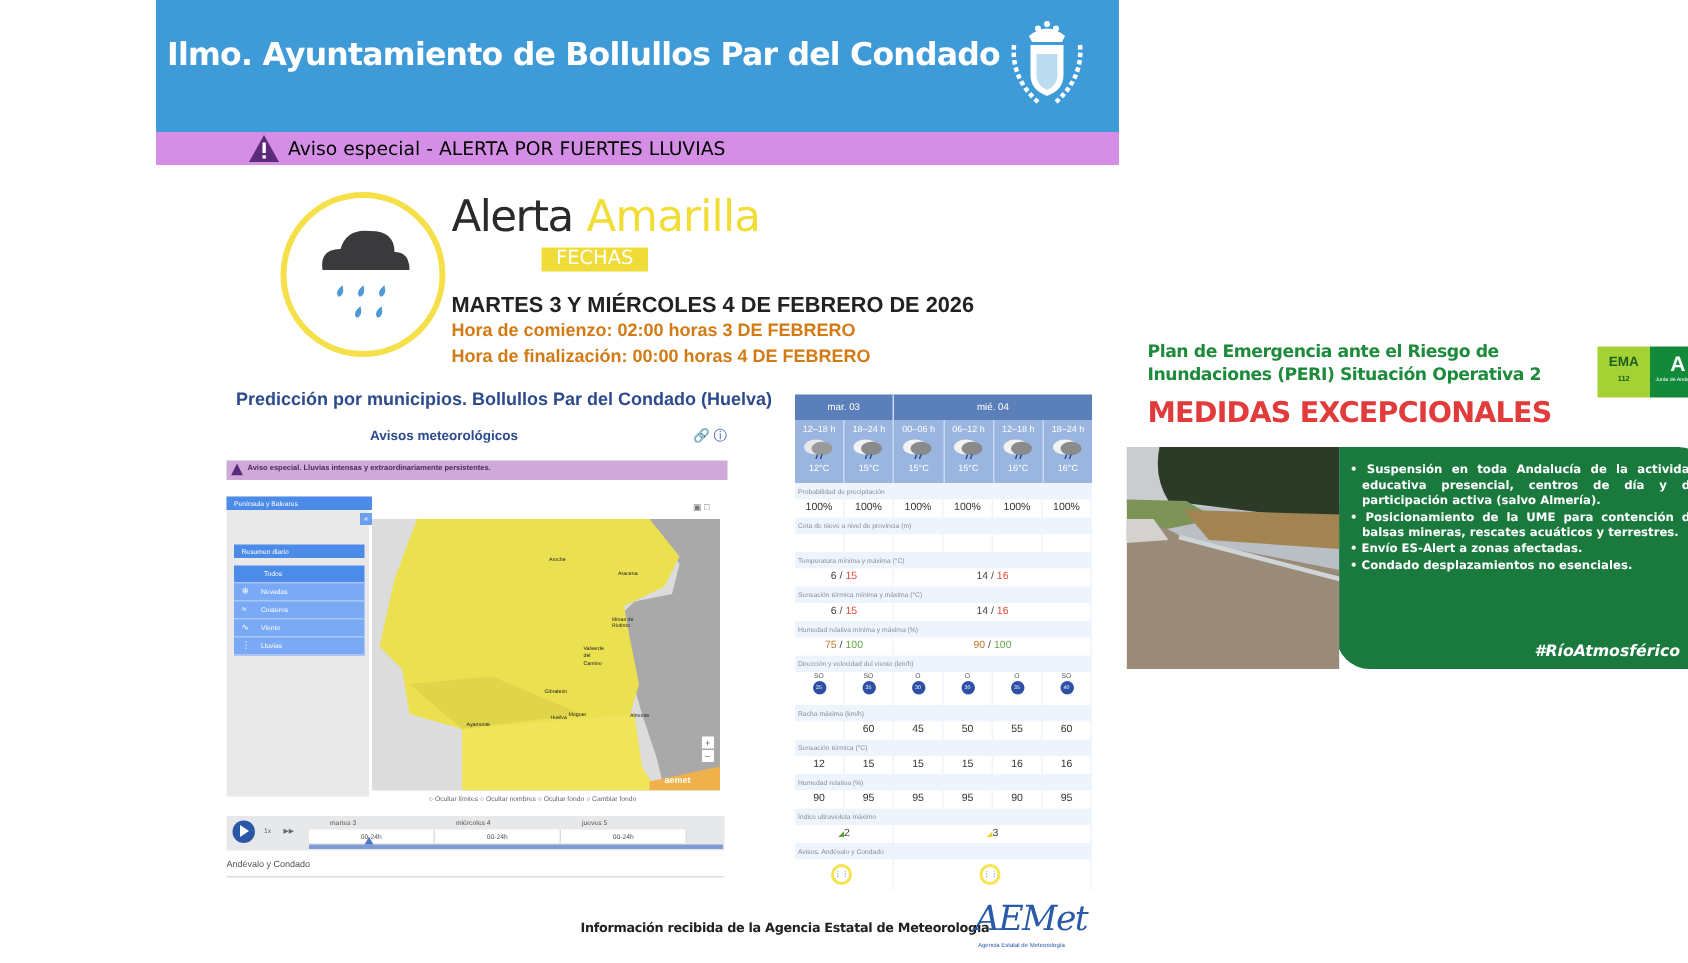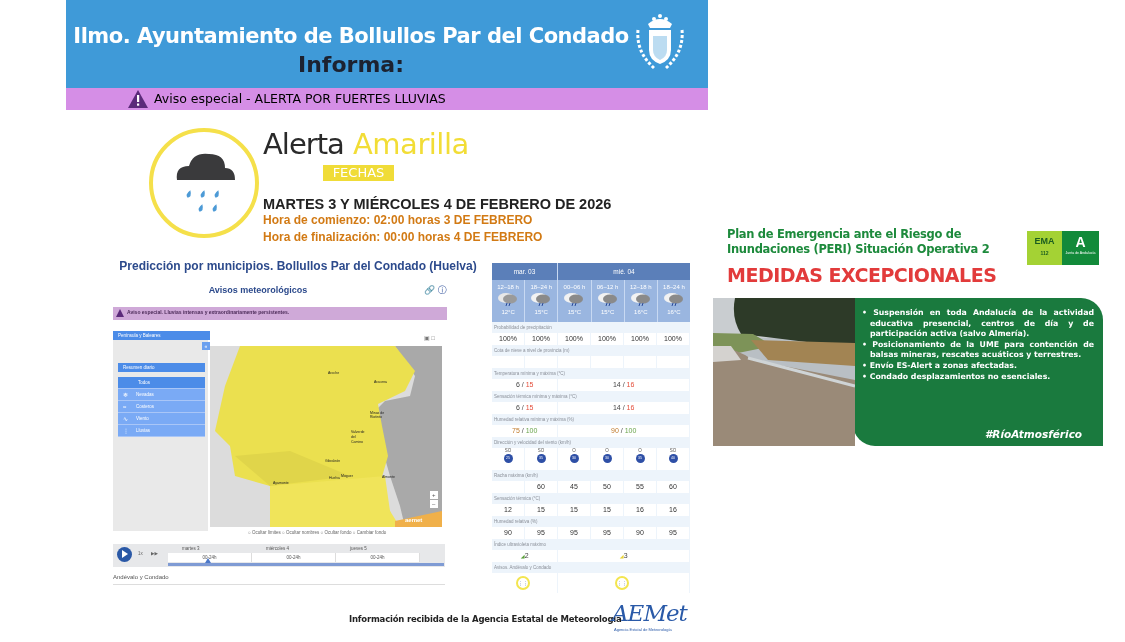--- a/index.html
+++ b/index.html
@@ -1,17 +1,17 @@
 <!DOCTYPE html>
 <html><head>
 <meta charset="utf-8">
 <style>
   * { box-sizing: border-box; margin: 0; padding: 0; }
   html, body { width: 1125px; height: 642px; overflow: hidden; background: #ffffff; font-family: "Liberation Sans", sans-serif; color: #222; }
-  .abs { position: absolute; }
+  .abs { position: absolute; margin-left: 38px; }
 
   
   #header { left: 66px; top: 0; width: 642px; height: 88px; background: #3f9ad8; }
   #header .title { position: absolute; left: 0; width: 570px; top: 24px; text-align: center; font-size: 21px; font-weight: bold; color: #ffffff; font-family: "DejaVu Sans", sans-serif; letter-spacing: -0.5px; }
   #header .subtitle { position: absolute; left: 0; width: 570px; top: 52px; text-align: center; font-size: 22px; font-weight: bold; color: #1c2230; font-family: "DejaVu Sans", sans-serif; }
   #header .crest { position: absolute; left: 566px; top: 12px; width: 56px; height: 62px; }
   #alertbar { left: 66px; top: 88px; width: 642px; height: 22px; background: #d58ee6; }
   #alertbar .tri { position: absolute; left: 62px; top: 2px; width: 20px; height: 18px; }
   #alertbar .txt { position: absolute; left: 88px; top: 3px; font-size: 12.5px; color: #000000; font-family: "DejaVu Sans", sans-serif; }
 
@@ -97,21 +97,20 @@
   #footer-text { left: 349px; top: 614px; font-size: 8.5px; font-weight: bold; color: #222; font-family: "DejaVu Sans", sans-serif; white-space: nowrap; letter-spacing: -0.2px; }
   #aemet-logo { left: 612px; top: 600px; width: 70px; height: 36px; }
   #aemet-logo .word { position: absolute; left: 0; top: 0; font-size: 23px; font-style: italic; font-family: "DejaVu Serif", serif; color: #2a5aa8; letter-spacing: -1px; }
   #aemet-logo .sub { position: absolute; left: 2px; top: 27px; font-size: 4px; color: #2a5aa8; white-space: nowrap; }
 </style>
 </head>
 <body>
 
 <div id="header" class="abs">
   <div class="title">Ilmo. Ayuntamiento de Bollullos Par del Condado</div>
-  <div class="subtitle">Informa:</div>
   <svg class="crest" viewBox="0 0 56 62">
     <path d="M16 12 Q28 2 40 12 L38 16 L18 16 Z" fill="#fff"></path>
     <circle cx="22" cy="7" r="2" fill="#fff"></circle>
       <circle cx="28" cy="4" r="2" fill="#fff"></circle>
       <circle cx="34" cy="7" r="2" fill="#fff"></circle>
     <path d="M17 18 L39 18 L39 38 Q39 48 28 52 Q17 48 17 38 Z" fill="#fff"></path>
     <path d="M21 24 L35 24 L35 38 Q35 45 28 48 Q21 45 21 38 Z" fill="#3f9ad8" opacity="0.35"></path>
     <path d="M6 18 Q4 40 22 56" stroke="#fff" stroke-width="3" fill="none" stroke-dasharray="3 2"></path>
     <path d="M50 18 Q52 40 34 56" stroke="#fff" stroke-width="3" fill="none" stroke-dasharray="3 2"></path>
   </svg>

